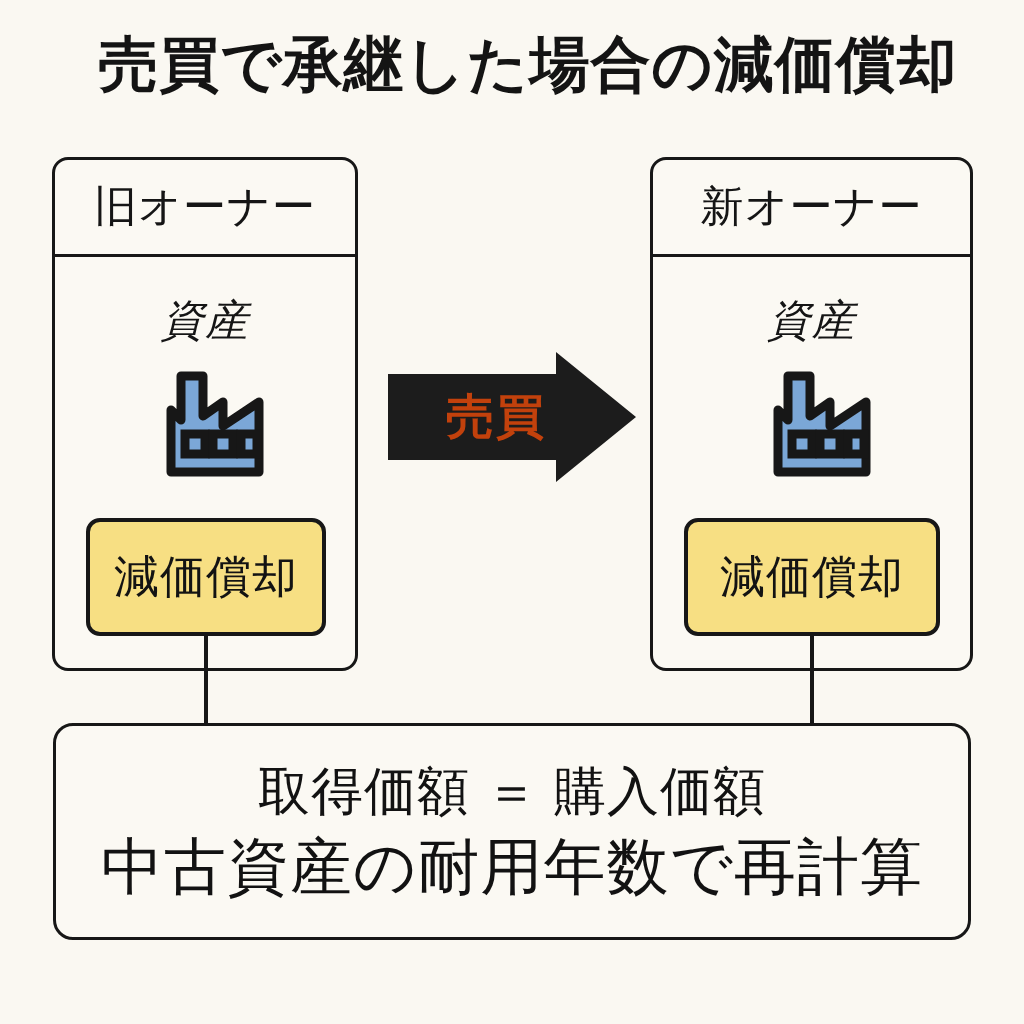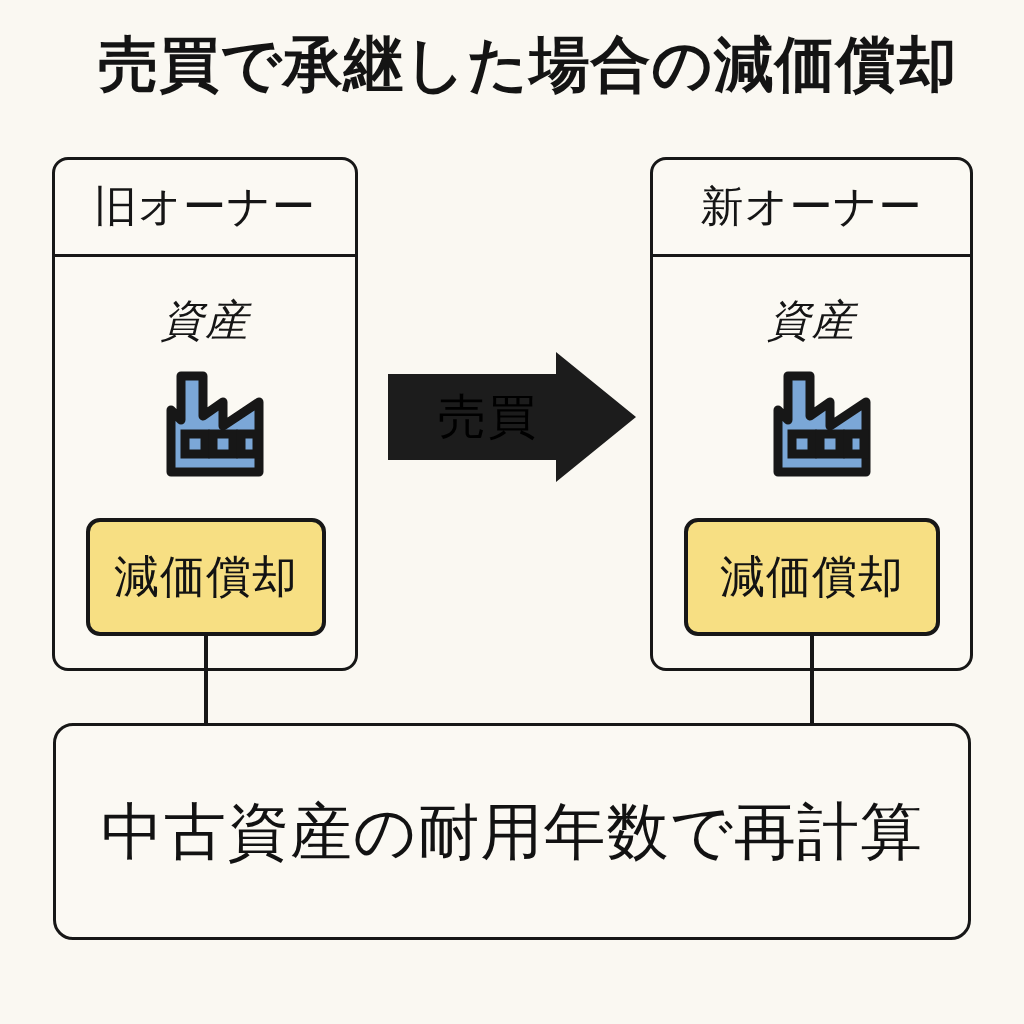--- a/index.html
+++ b/index.html
@@ -131,25 +131,26 @@
   #transfer-arrow-label {
     position: absolute;
     left: 388px;
     top: 352px;
     width: 200px;
     height: 130px;
     display: flex;
     align-items: center;
     justify-content: center;
     font-size: 48px;
-    font-weight: 400;
-    color: #000000;
+    font-weight: 700;
+    color: #c2410c;
     letter-spacing: 2px;
     white-space: nowrap;
     pointer-events: none;
+    padding-left: 8px;
   }
 
   
   #summary-box {
     position: absolute;
     left: 53px;
     top: 723px;
     width: 918px;
     height: 217px;
     box-sizing: border-box;
@@ -227,16 +228,17 @@
   </div>
 
   <div class="dep-chip" id="dep-chip-new">
     <span class="dep-chip-label">減価償却</span>
   </div>
 
   <div class="connector" id="connector-old"></div>
   <div class="connector" id="connector-new"></div>
 
   <div id="summary-box">
+    <div class="summary-line">取得価額 ＝ 購入価額</div>
     <div class="summary-line wide">中古資産の耐用年数で再計算</div>
   </div>
 
 </div>
 
 </body></html>

